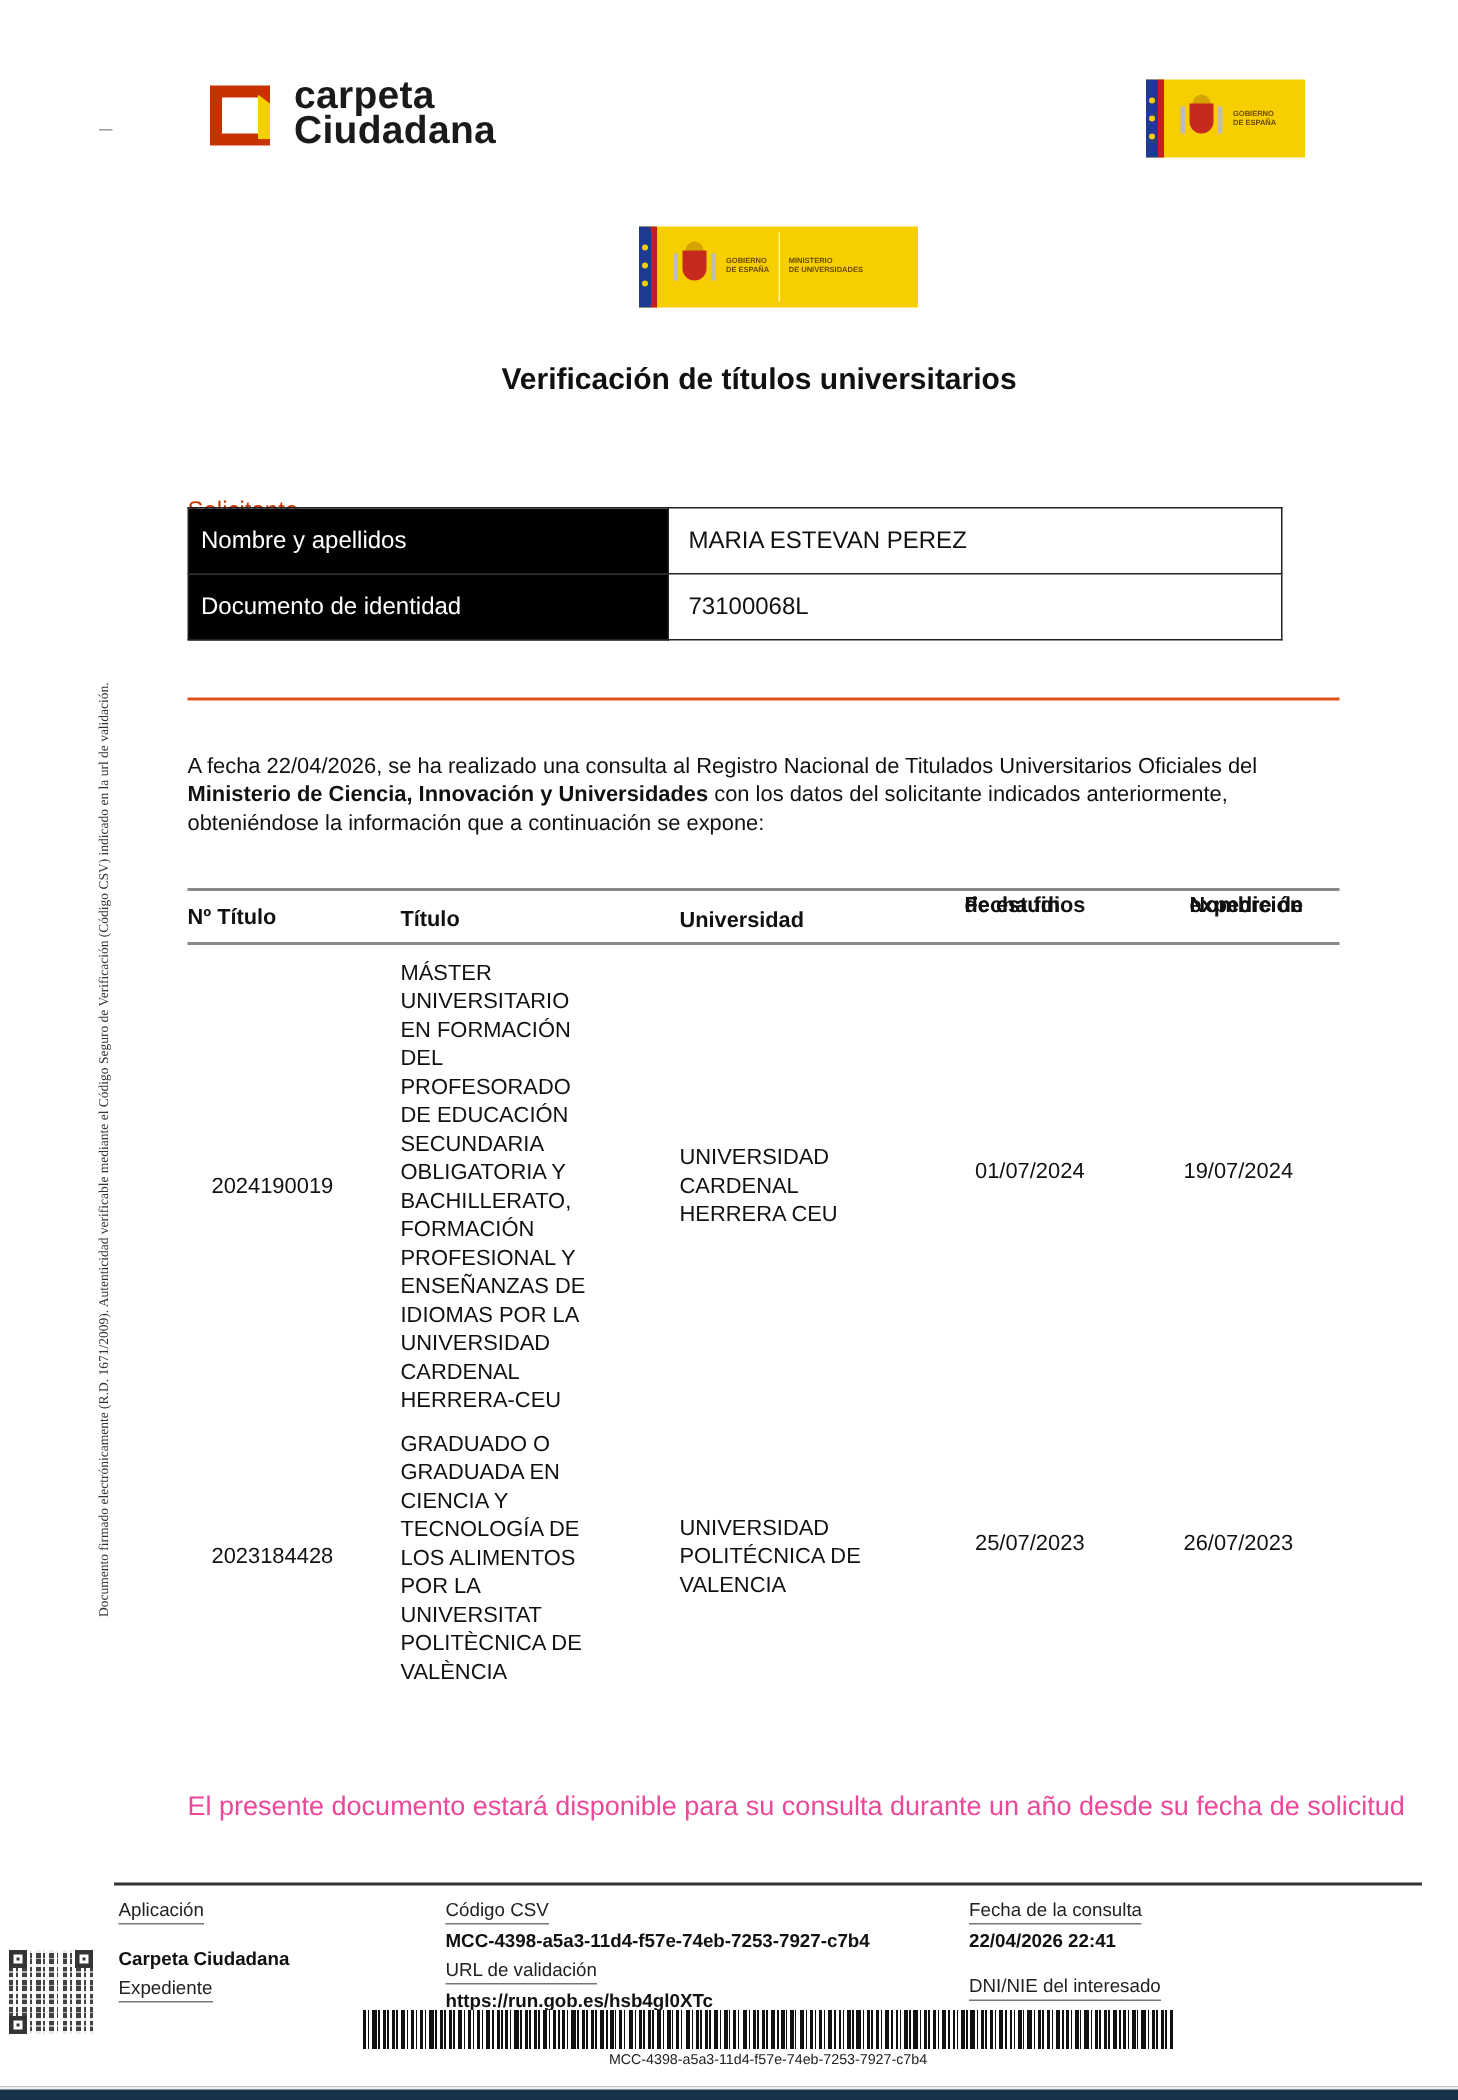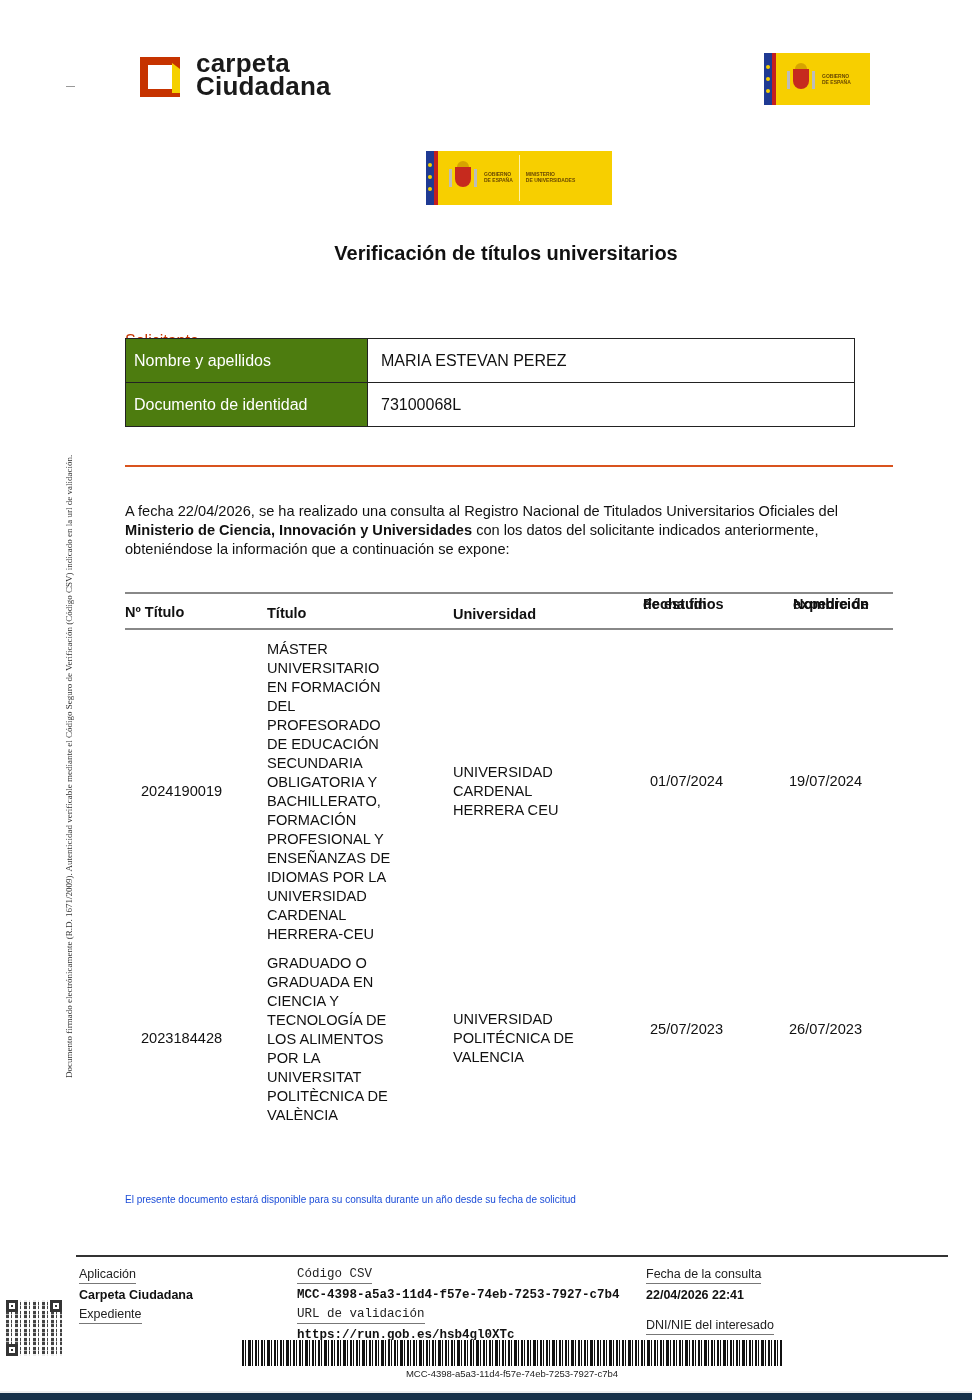--- a/index.html
+++ b/index.html
@@ -32,41 +32,41 @@
   .min-sep { width: 1px; background: #fff2a8; margin: 4px 6px; }
 
   
   .title { left: 0; width: 1012px; top: 242px; text-align: center; font-size: 20px; font-weight: bold; color: #111; }
 
   .section-label { left: 125px; top: 308px; font-size: 16px; color: #c63300; margin-top: 24px; }
 
   .applicant { left: 125px; top: 338px; width: 730px; border: 1px solid #222; border-collapse: collapse; }
   .applicant tr { height: 44px; }
   .applicant td { border: 1px solid #222; font-size: 16px; padding: 0 8px; }
-  .applicant td.k { width: 242px; background: #4d7c0f; color: #fff; }
+  .applicant td.k { width: 320px; background: #000000; color: #fff; }
   .applicant td.v { padding-left: 13px; color: #111; }
 
   .rule-orange { left: 125px; top: 465px; width: 768px; height: 2px; background: #d9531e; }
 
   .intro { left: 125px; top: 502px; width: 770px; font-size: 14.6px; line-height: 19px; color: #111; }
   .intro b { font-weight: bold; }
 
   
   .results { left: 125px; top: 592px; width: 768px; }
   .rt-head { border-top: 2px solid #888; border-bottom: 2px solid #888; height: 38px; position: relative; font-weight: bold; font-size: 14.5px; }
   .rt-head div { position: absolute; line-height: 18px; }
   .rt-row { position: relative; font-size: 14.6px; line-height: 19px; }
   .rt-row .cell { position: absolute; }
   .c-num { left: 16px; }
   .c-title { left: 142px; width: 150px; }
   .c-uni { left: 328px; width: 160px; }
   .c-fin { left: 525px; }
   .c-exp { left: 664px; }
 
-  .availability { left: 125px; top: 1194px; font-size: 10px; color: #1d4ed8; }
+  .availability { left: 125px; top: 1194px; font-size: 18px; color: #ec4899; }
 
   
   .footer-rule { left: 76px; top: 1255px; width: 872px; height: 2px; background: #333; }
   .f-label { font-size: 12.5px; color: #222; border-bottom: 1px solid #777; padding-bottom: 1px; line-height: 15px; }
   .f-val { font-size: 12.5px; font-weight: bold; color: #111; line-height: 15px; }
   .qr { left: 6px; top: 1300px; width: 56px; height: 56px; background:
       repeating-linear-gradient(90deg, #222 0 3px, #fff 3px 5px, #222 5px 6px, #fff 6px 9px),
       #fff; opacity: 0.85; }
   .qr::before { content: ""; position: absolute; left: 0; top: 0; width: 56px; height: 56px;
       background: repeating-linear-gradient(0deg, rgba(255,255,255,0.9) 0 2px, transparent 2px 5px, rgba(255,255,255,0.6) 5px 6px, transparent 6px 9px); }
@@ -209,25 +209,25 @@
 <div class="abs footer-rule"></div>
 
 <div class="abs qr">
   <div class="finder" style="left:0;top:0"></div>
   <div class="finder" style="right:0;top:0"></div>
   <div class="finder" style="left:0;bottom:0"></div>
 </div>
 
 <div class="abs" style="left:79px; top:1264px;">
   <div style="display:inline-block" class="f-label">Aplicación</div>
-  <div class="f-val" style="margin-top:4px">Carpeta Ciudadana</div>
+  <div class="f-val" style="margin-top:16px">Carpeta Ciudadana</div>
   <div style="display:inline-block; margin-top:4px" class="f-label">Expediente</div>
 </div>
 
-<div class="abs" style="left:297px; top:1264px;font-family:Liberation Mono, monospace;">
+<div class="abs" style="left:297px; top:1264px;">
   <div style="display:inline-block" class="f-label">Código CSV</div>
   <div class="f-val" style="margin-top:4px">MCC-4398-a5a3-11d4-f57e-74eb-7253-7927-c7b4</div>
   <div style="display:inline-block; margin-top:4px" class="f-label">URL de validación</div>
   <div class="f-val" style="margin-top:4px">https://run.gob.es/hsb4gl0XTc</div>
 </div>
 
 <div class="abs" style="left:646px; top:1264px;">
   <div style="display:inline-block" class="f-label">Fecha de la consulta</div>
   <div class="f-val" style="margin-top:4px">22/04/2026 22:41</div>
   <div style="display:inline-block; margin-top:15px" class="f-label">DNI/NIE del interesado</div>

